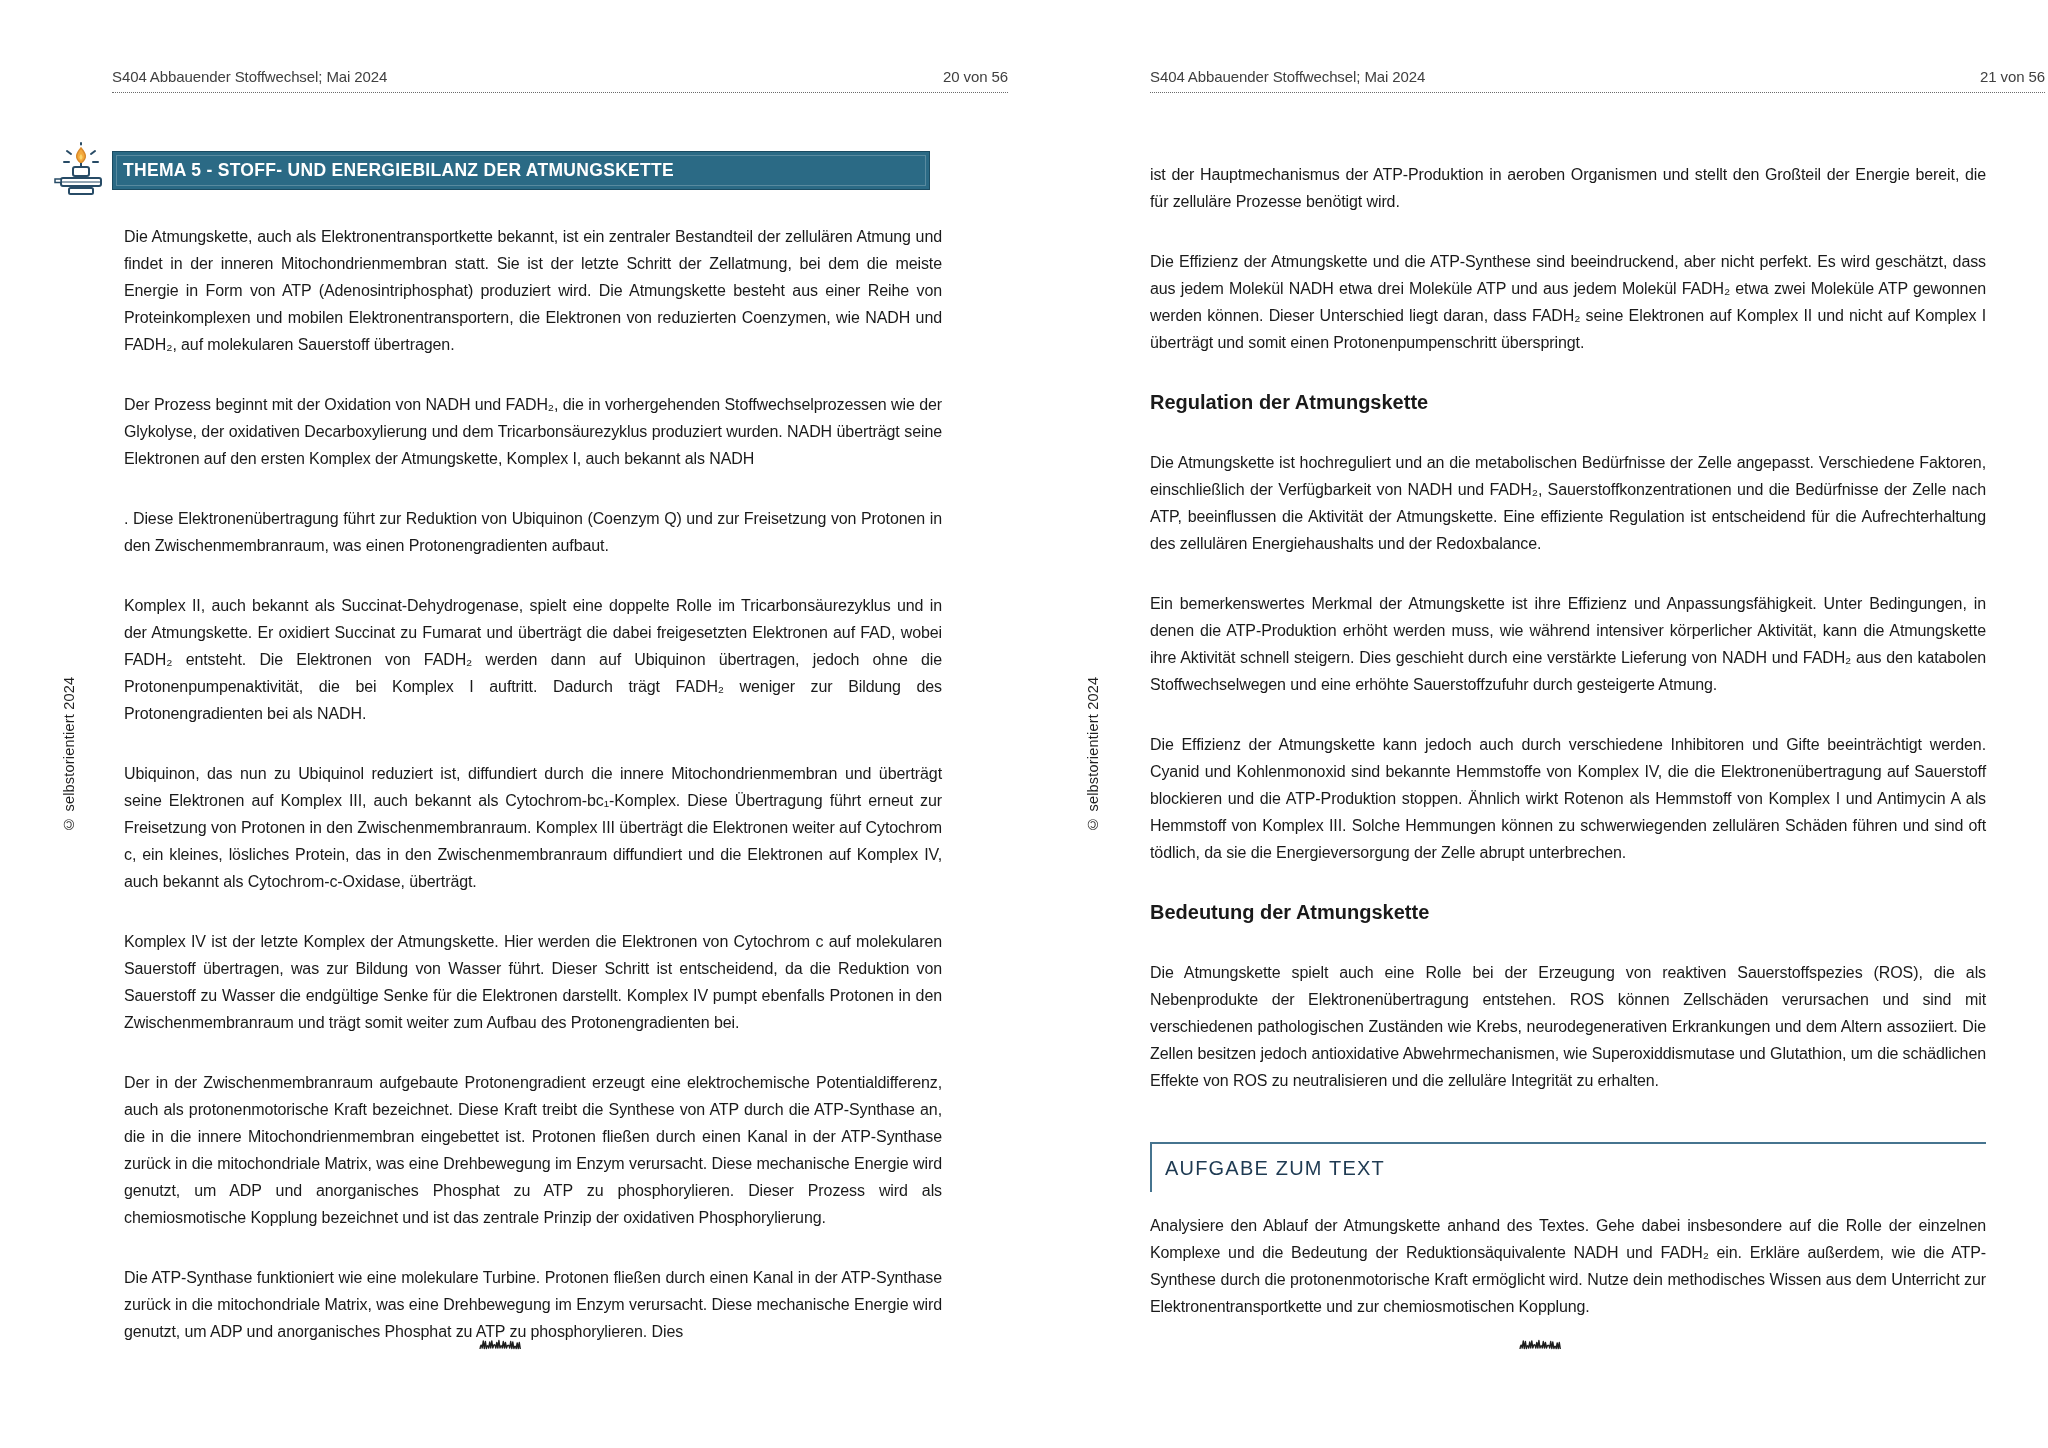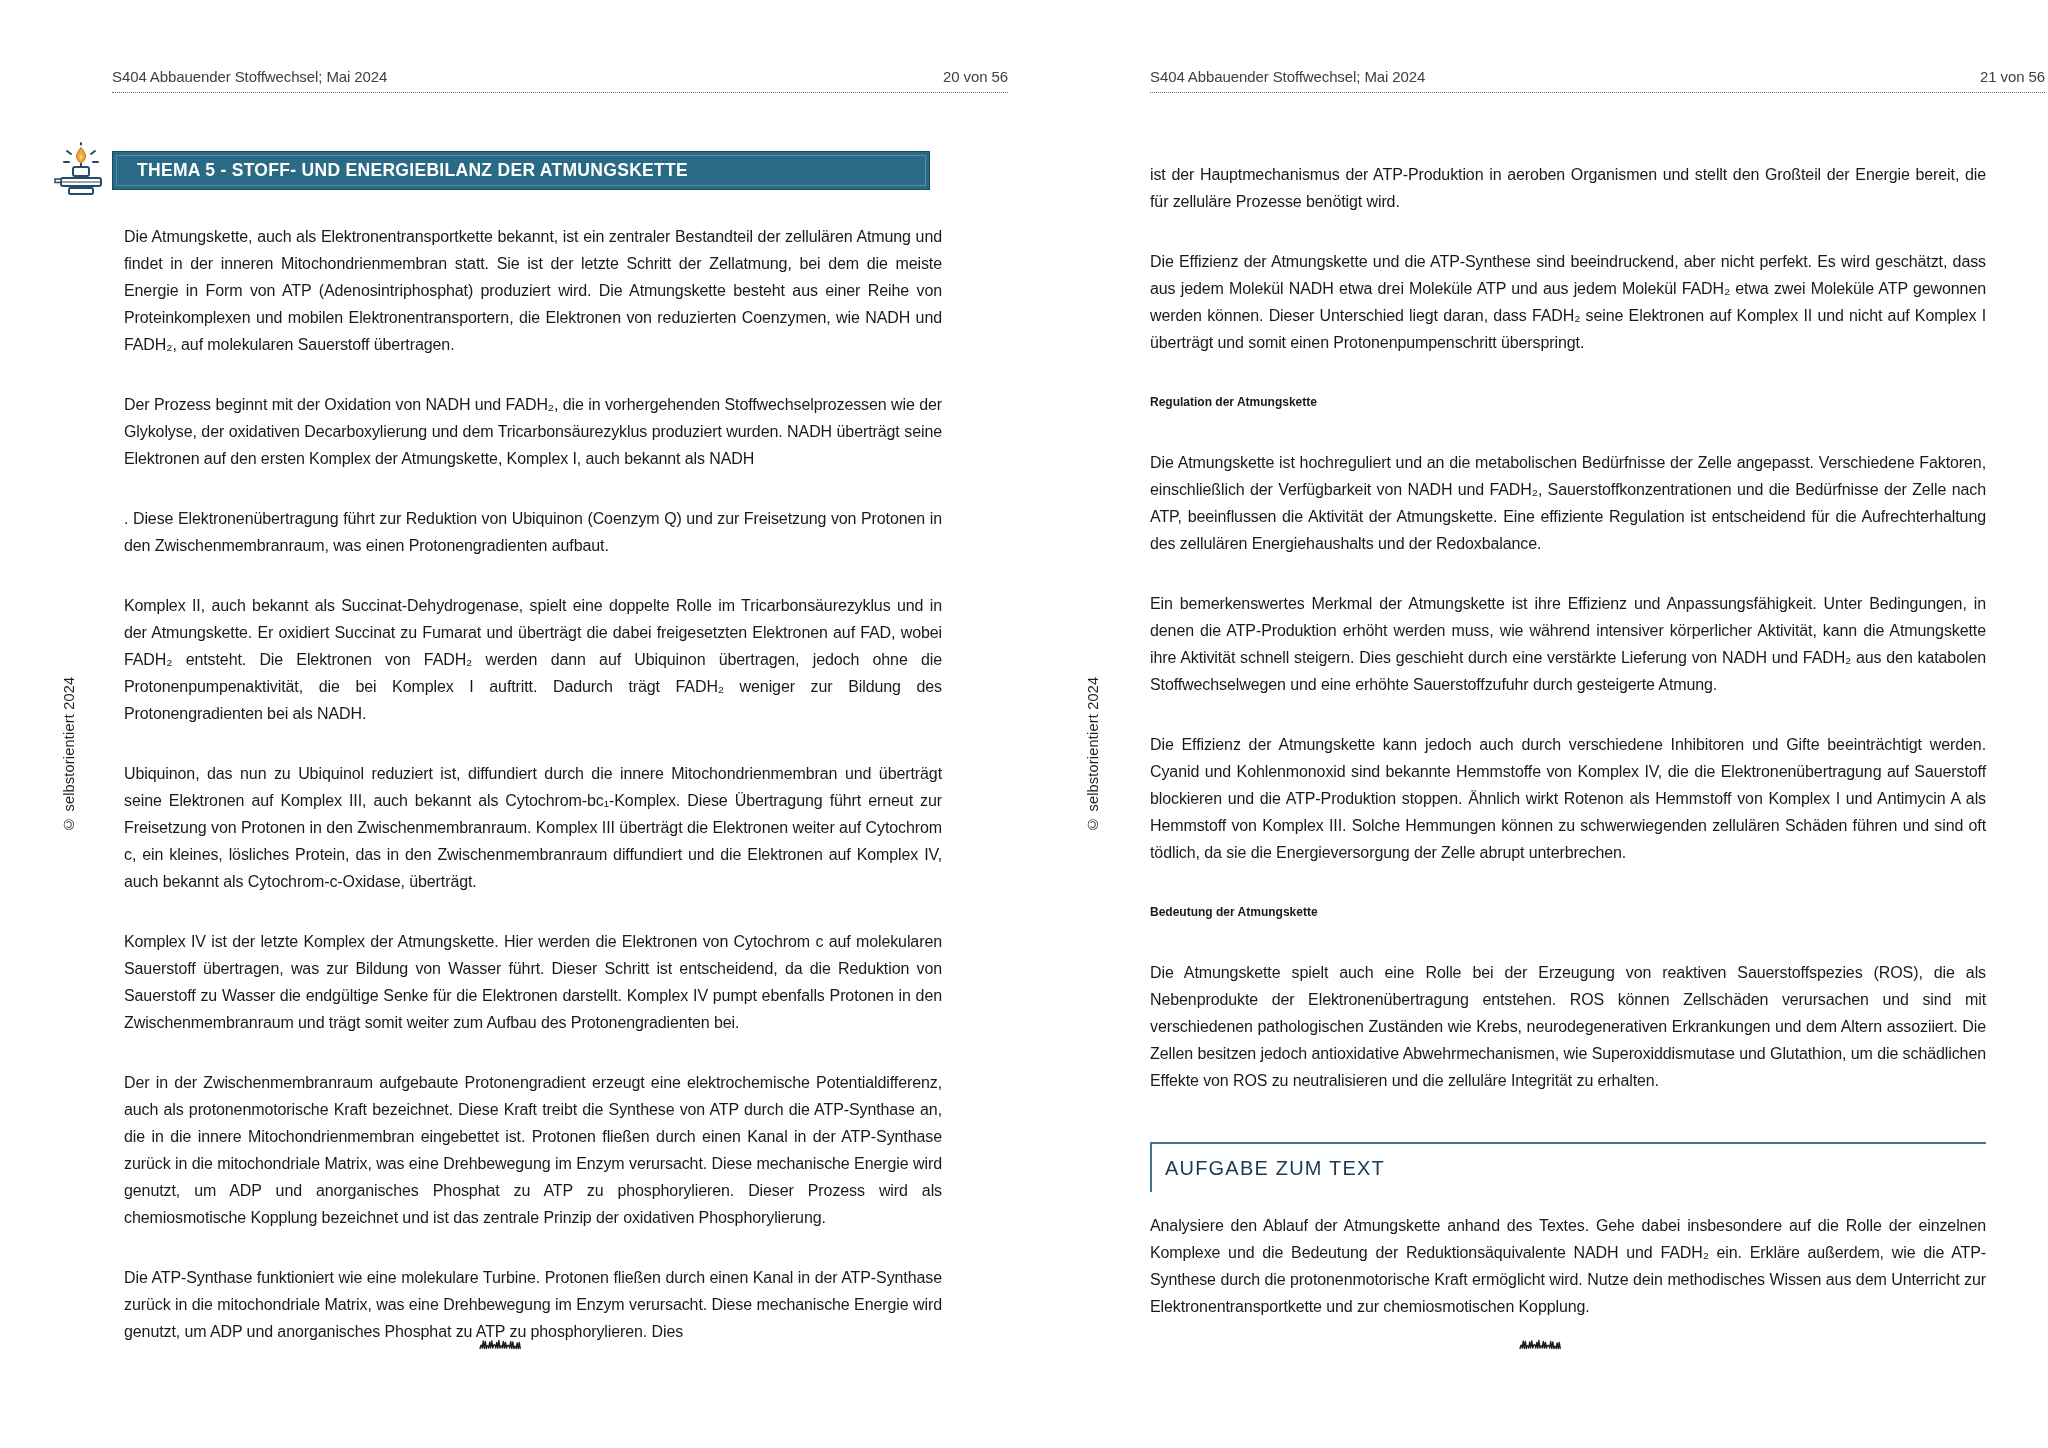--- a/index.html
+++ b/index.html
@@ -27,33 +27,33 @@
     position:absolute;left:112px;top:151px;width:818px;height:39px;
     background:#2b6a85;border:1px solid #1b4b61;box-sizing:border-box;
     display:flex;align-items:center;
   }
   .banner::after{
     content:"";position:absolute;left:3px;top:3px;right:3px;bottom:3px;
     border:1px solid rgba(255,255,255,0.22);pointer-events:none;
   }
   .banner span{
     color:#ffffff;font-weight:700;font-size:17.5px;letter-spacing:0.3px;
-    padding-left:24px;white-space:nowrap;
+    padding-left:10px;white-space:nowrap;
   }
 
   
   .content{position:absolute;box-sizing:border-box;}
   #page-left .content{left:124px;top:190px;width:818px;}
   #page-right .content{left:126px;top:128px;width:836px;}
   .para{
     font-size:16px;line-height:27px;text-align:justify;letter-spacing:-0.1px;
     margin:33px 0;
   }
   .heading{
-    font-size:12px;line-height:27px;font-weight:700;margin:12px 0 17px 0;
+    font-size:20px;line-height:27px;font-weight:700;margin:12px 0 17px 0;
   }
 
   
   .task-box{
     border-top:2px solid #46748f;border-left:2px solid #46748f;
     margin-top:48px;padding:13px 0 12px 13px;
   }
   .task-title{
     color:#1e3a52;font-size:20px;letter-spacing:1.2px;font-weight:400;
   }

